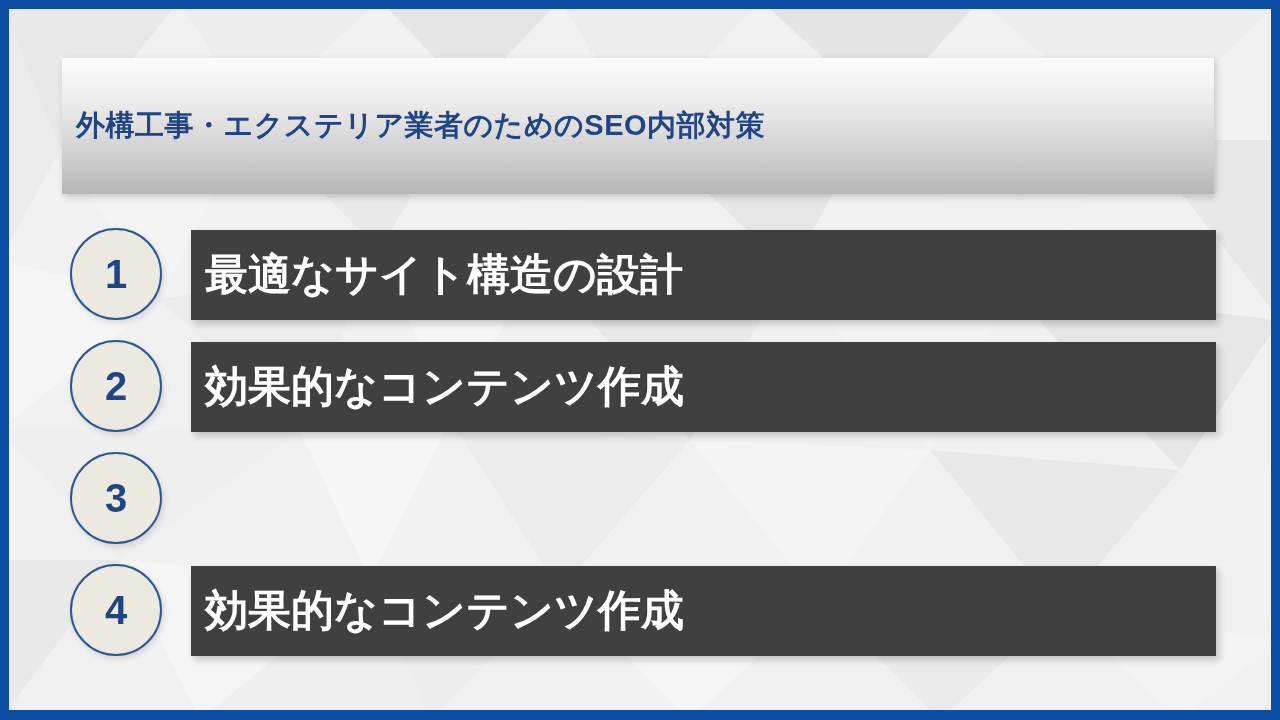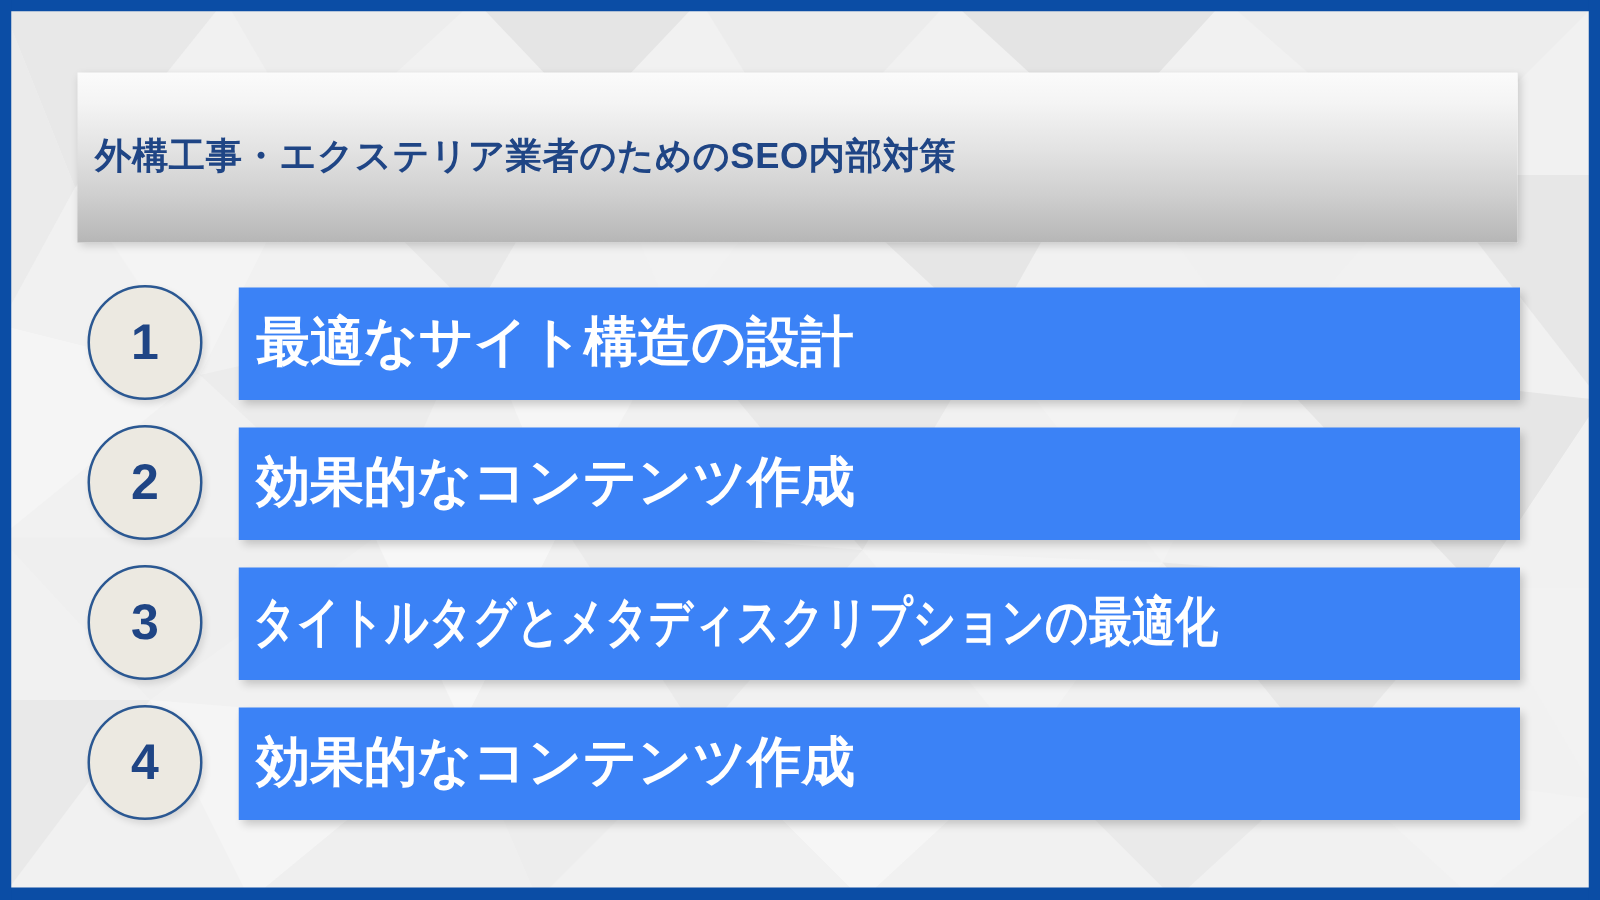--- a/index.html
+++ b/index.html
@@ -103,21 +103,21 @@
     font-weight: bold;
     line-height: 1;
   }
 
   .bar {
     position: absolute;
     left: 191px;
     top: 2px;
     width: 1025px;
     height: 90px;
-    background: #3b82f6;
+    background: #404040;
     box-shadow: 3px 4px 7px rgba(0,0,0,0.20);
     display: flex;
     align-items: center;
   }
   .bar-text {
     padding-left: 14px;
     color: #ffffff;
     font-size: 43px;
     font-weight: bold;
     white-space: nowrap;
@@ -198,23 +198,20 @@
       </div>
       <div class="bar">
         <div class="bar-text">効果的なコンテンツ作成</div>
       </div>
     </div>
 
     <div class="row">
       <div class="num-circle">
         <span>3</span>
       </div>
-      <div class="bar">
-        <div class="bar-text condensed">タイトルタグとメタディスクリプションの最適化</div>
-      </div>
     </div>
 
     <div class="row">
       <div class="num-circle">
         <span>4</span>
       </div>
       <div class="bar">
         <div class="bar-text">効果的なコンテンツ作成</div>
       </div>
     </div>

